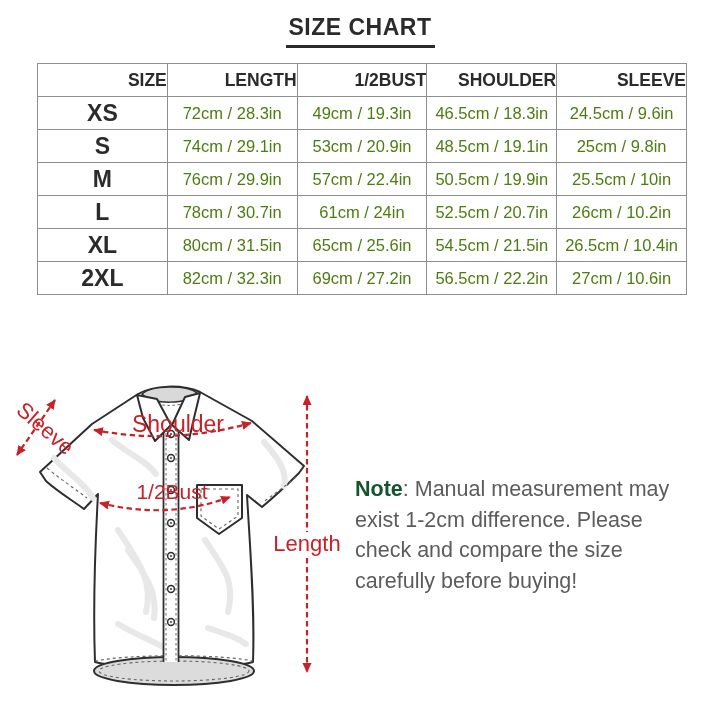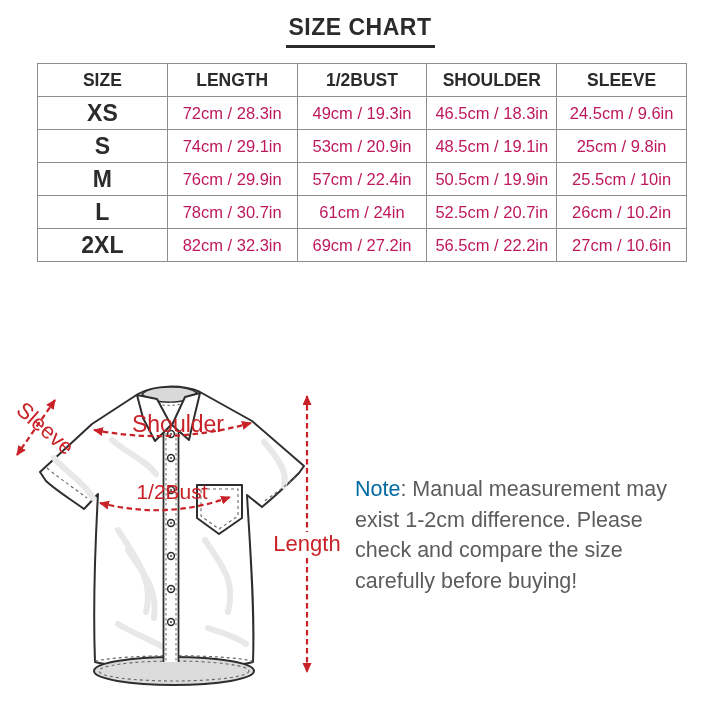--- a/index.html
+++ b/index.html
@@ -15,29 +15,29 @@
     letter-spacing:0.5px;border-bottom:3px solid #2b2b2b;padding:0 3px 4px 3px;
   }
   .size-table{
     position:absolute;left:37px;top:63px;width:650px;
     border-collapse:collapse;table-layout:fixed;
   }
   .size-table th,.size-table td{
     border:1.5px solid #8e8e8e;height:32px;text-align:center;vertical-align:middle;
     padding:0;white-space:nowrap;overflow:hidden;
   }
-  .size-table th{font-size:17.5px;font-weight:bold;color:#2b2b2b;}
-  .size-table td{font-size:16.5px;color:#be185d;}
+  .size-table th{font-size:17.5px;font-weight:bold;color:#2b2b2b;text-align:right;}
+  .size-table td{font-size:16.5px;color:#4d7c0f;}
   .size-table td.size-col{font-weight:bold;color:#2b2b2b;font-size:23px;}
   .shirt-diagram{position:absolute;left:0;top:378px;width:350px;height:330px;}
   .note-block{
     position:absolute;left:355px;top:474px;width:330px;
     font-size:21.5px;line-height:30.5px;color:#5c5c5c;
   }
-  .note-block b{color:#0369a1;font-weight:normal;}
+  .note-block b{color:#14532d;font-weight:bold;}
   svg text.red-label{
     fill:#c92128;font-family:"Liberation Sans","DejaVu Sans",sans-serif;
   }
 </style>
 </head>
 <body>
 
 <div class="page-title">
   <span>SIZE CHART</span>
 </div>
@@ -73,20 +73,27 @@
         <td>57cm / 22.4in</td>
         <td>50.5cm / 19.9in</td>
         <td>25.5cm / 10in</td>
       </tr>
       <tr>
         <td class="size-col">L</td>
         <td>78cm / 30.7in</td>
         <td>61cm / 24in</td>
         <td>52.5cm / 20.7in</td>
         <td>26cm / 10.2in</td>
+      </tr>
+      <tr>
+        <td class="size-col">XL</td>
+        <td>80cm / 31.5in</td>
+        <td>65cm / 25.6in</td>
+        <td>54.5cm / 21.5in</td>
+        <td>26.5cm / 10.4in</td>
       </tr>
       <tr>
         <td class="size-col">2XL</td>
         <td>82cm / 32.3in</td>
         <td>69cm / 27.2in</td>
         <td>56.5cm / 22.2in</td>
         <td>27cm / 10.6in</td>
       </tr>
     </tbody>
 </table>

